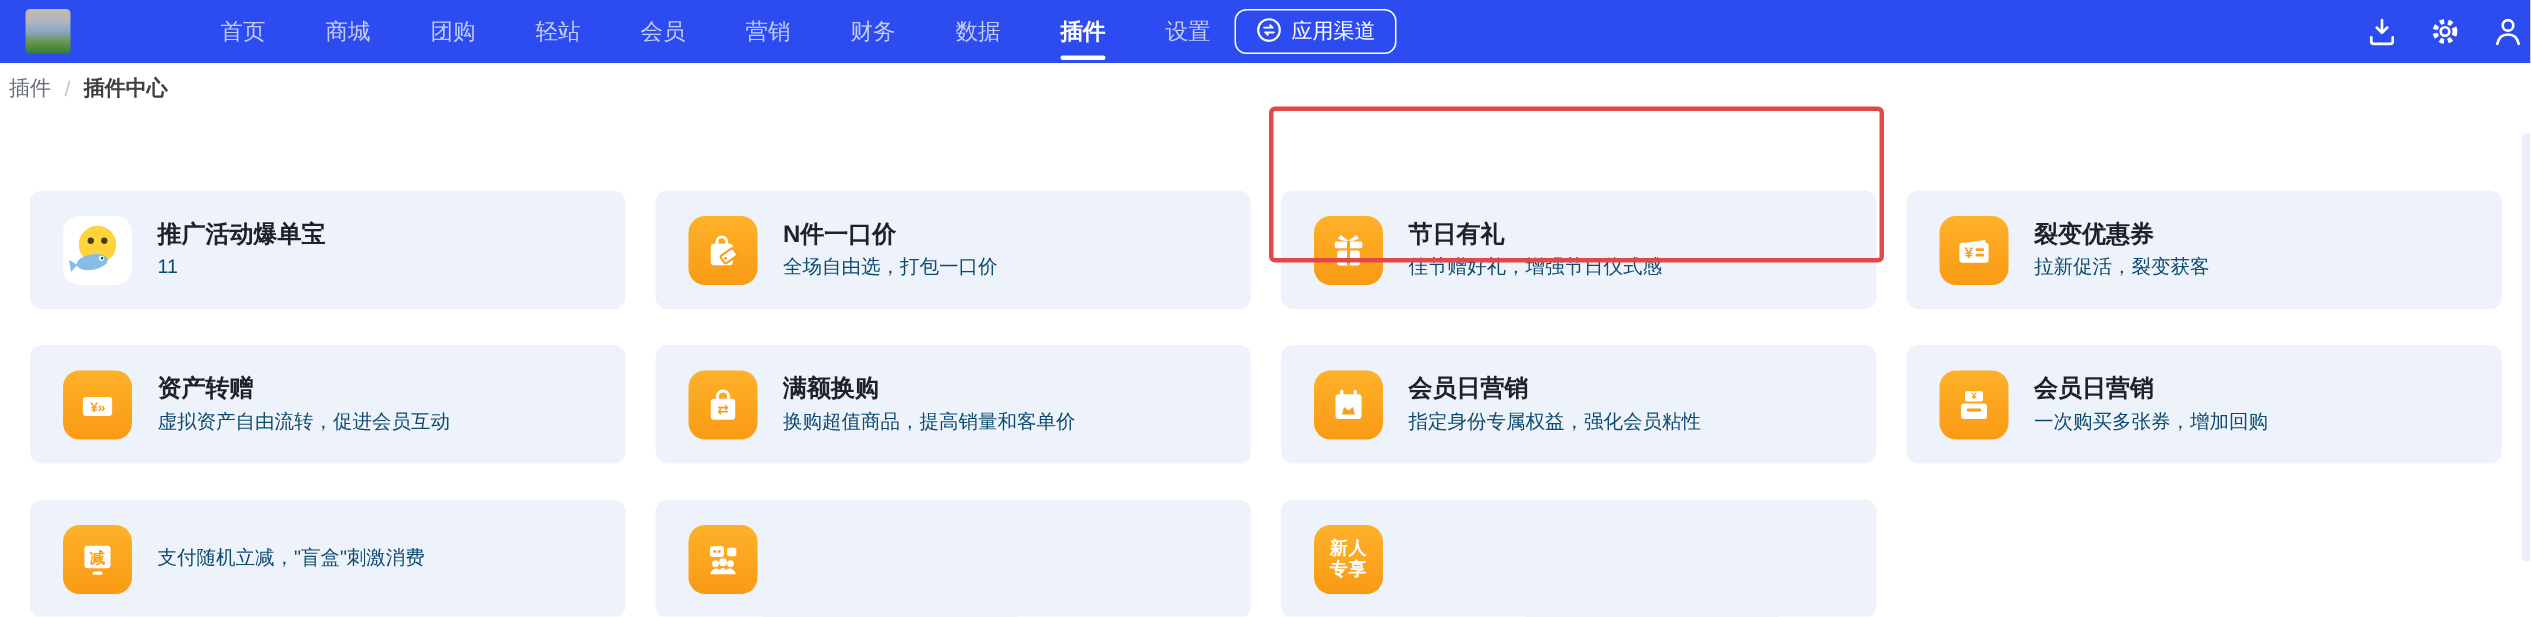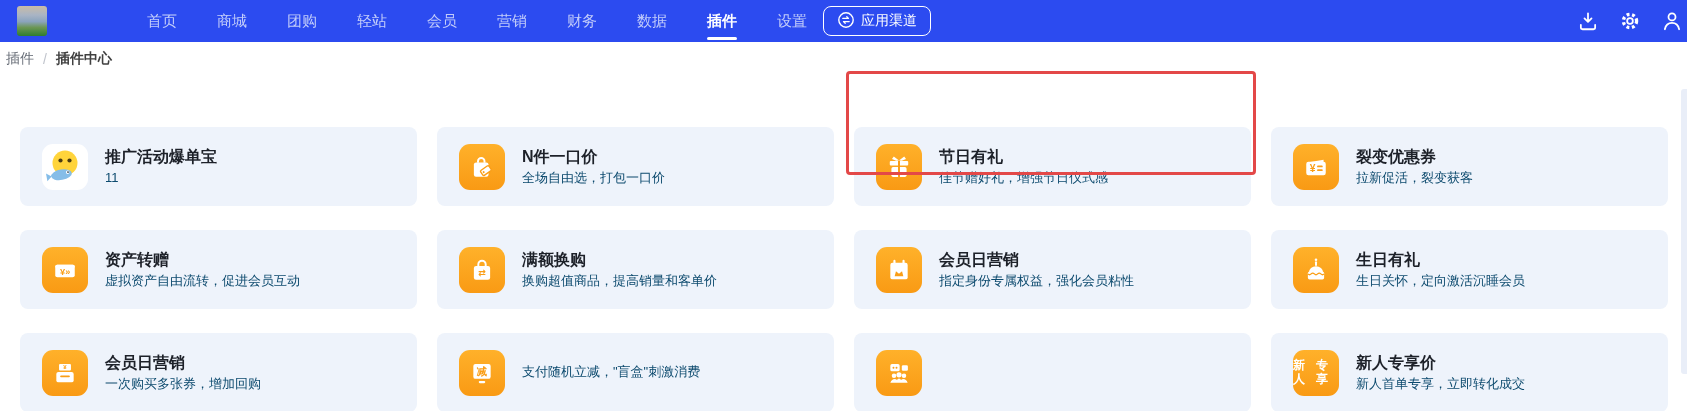--- a/index.html
+++ b/index.html
@@ -38,21 +38,21 @@
           padding-left:22px; gap:17px; cursor:pointer; }
   .icon { width:46px; height:46px; border-radius:11px; flex:0 0 auto;
           background:linear-gradient(180deg,#ffb12a 0%,#f99a14 100%);
           display:flex; align-items:center; justify-content:center; overflow:hidden; }
   .icon.white-bg { background:#ffffff; }
   .card-text { display:flex; flex-direction:column; gap:5px; }
   .card-title { font-size:16px; font-weight:bold; color:#1d2129; line-height:1.1; }
   .card-sub   { font-size:13px; color:#0c4a6e; line-height:1.1; }
   svg text { font-family:"Liberation Sans","DejaVu Sans",sans-serif; }
 
-  .newcomer-lines { display:flex; flex-direction:row; align-items:center; justify-content:center;
+  .newcomer-lines { display:flex; flex-direction:column; align-items:center; justify-content:center;
           color:#fff; font-weight:bold; font-size:12px; line-height:1.15; letter-spacing:0.5px; }
 
   
   .annotation-box { position:absolute; left:846px; top:71px; width:410px; height:104px;
           border:3px solid #e34848; border-radius:4px; pointer-events:none; z-index:5; }
 
   
   .scroll-thumb { position:absolute; right:0; top:89px; width:6px; height:285px;
           background:#e9eef8; border-radius:3px 0 0 3px; }
 </style>
@@ -219,35 +219,20 @@
           <rect x="15.2" y="2.6" width="2" height="4.6" rx="1" fill="#fff"></rect>
           <path d="M8 17.8 l1.2 -4.6 2.8 2.2 2.8 -2.2 1.2 4.6 z" fill="#fa9e16"></path>
         </svg>
       </div>
       <div class="card-text">
         <div class="card-title">会员日营销</div>
         <div class="card-sub">指定身份专属权益，强化会员粘性</div>
       </div>
     </article>
 
-    <article class="card">
-      <div class="icon">
-        <svg width="26" height="26" viewBox="0 0 24 24">
-          <circle cx="12" cy="2.6" r="1.2" fill="#fff"></circle>
-          <rect x="11.1" y="4" width="1.8" height="4.2" rx="0.9" fill="#fff"></rect>
-          <path d="M5.5 14.2 a6.5 5.6 0 0 1 13 0 z" fill="#fff"></path>
-          <rect x="4.5" y="13.4" width="15" height="7.4" rx="1.6" fill="#fff"></rect>
-          <path d="M4.5 15.6 q1.5 1.6 3 0 t3 0 t3 0 t3 0 t3 0" fill="none" stroke="#fa9e16" stroke-width="1.2"></path>
-        </svg>
-      </div>
-      <div class="card-text">
-        <div class="card-title">生日有礼</div>
-        <div class="card-sub">生日关怀，定向激活沉睡会员</div>
-      </div>
-    </article>
 
     <article class="card">
       <div class="icon">
         <svg width="26" height="26" viewBox="0 0 24 24">
           <rect x="6.5" y="3.6" width="11" height="6.2" rx="1" fill="#fff"></rect>
           <text x="12" y="8.5" font-size="5.5" font-weight="bold" fill="#fa9e16" text-anchor="middle">¥</text>
           <rect x="4" y="11" width="16" height="9.6" rx="2" fill="#fff"></rect>
           <rect x="7.5" y="14.2" width="9" height="1.8" rx="0.9" fill="#fa9e16"></rect>
         </svg>
       </div>
@@ -285,24 +270,20 @@
       </div>
     </article>
 
     <article class="card">
       <div class="icon">
         <div class="newcomer-lines">
           <span>新人</span>
           <span>专享</span>
         </div>
       </div>
-      <div class="card-text">
-        <div class="card-title">新人专享价</div>
-        <div class="card-sub">新人首单专享，立即转化成交</div>
-      </div>
     </article>
 
   </main>
 
   <div class="annotation-box"></div>
 
   <div class="scroll-thumb"></div>
 
 </div>
 

